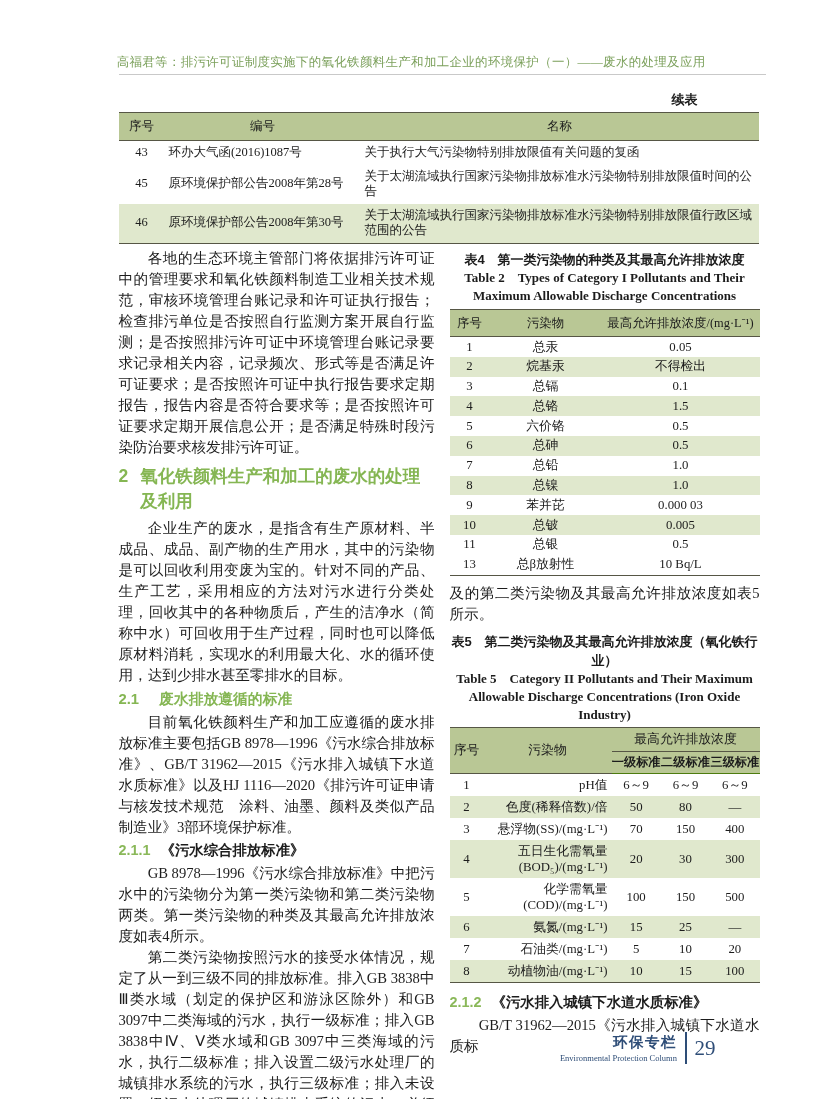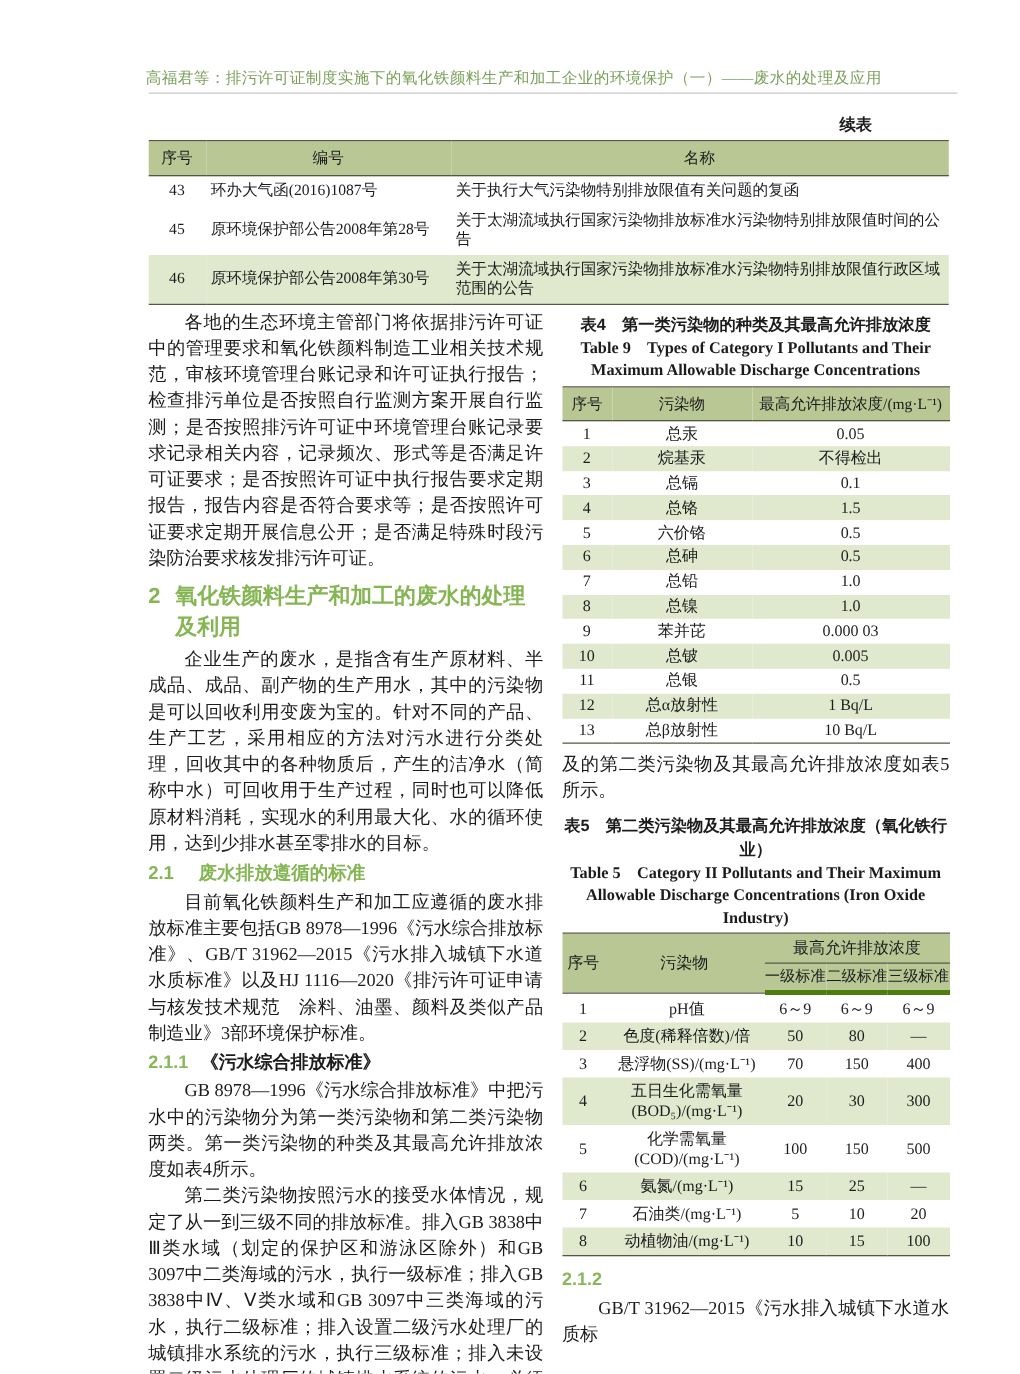--- a/index.html
+++ b/index.html
@@ -59,23 +59,23 @@
   .t4 .c1 { width:40px; } .t4 .c2 { width:112px; } .t4 .c3 { width:158px; }
 
   
   .t5 { width:310px; margin-top:3px; font-size:12.8px;
         border-top:1.5px solid #565645; border-bottom:1.5px solid #565645; }
   .t5 thead { background:#b9c795; }
   .t5 thead th { font-weight:normal; }
   .t5 .c1 { width:34px; } .t5 .c2 { width:128px; }
   .t5 th[rowspan] { border-bottom:1px solid #565645; }
   .t5 .cspan { border-bottom:1px solid #565645; padding:3px 0; }
-  .t5 tr.hsub th { padding:2px 0; font-size:12.2px; white-space:nowrap; border-bottom:4px solid #4d7c0f; }
+  .t5 tr.hsub th { padding:2px 0; font-size:12.2px; white-space:nowrap; border-bottom:1px solid #4d7c0f;font-weight:bold; }
   .t5 td { text-align:center; padding:3px 0; line-height:16px; vertical-align:middle; }
-  .t5 td.pname { text-align:center; padding-left:8px; padding-right:4px; }
+  .t5 td.pname { text-align:right; padding-left:8px; padding-right:4px; }
 
   .rc-gap { height:7px; }
   .rc-text { font-size:14.6px; line-height:21px; text-align:justify; }
 
   
   .footer { position:absolute; top:1032px; right:70px; display:flex; align-items:center; gap:8px; color:#2e4d77; }
   .footer-textblock { text-align:right; }
   .footer-cn { font-family:"Liberation Sans",sans-serif; font-weight:bold; font-size:14.5px; letter-spacing:1.5px; }
   .footer-en { font-family:"Liberation Serif",serif; font-size:8.5px; margin-top:1px; }
   .footer-divider { width:1.5px; height:32px; background:#2e4d77; }
@@ -139,21 +139,21 @@
       <span class="ttl">《污水综合排放标准》</span>
     </div>
 
     <p class="body-p">GB 8978—1996《污水综合排放标准》中把污水中的污染物分为第一类污染物和第二类污染物两类。第一类污染物的种类及其最高允许排放浓度如表4所示。</p>
     <p class="body-p">第二类污染物按照污水的接受水体情况，规定了从一到三级不同的排放标准。排入GB 3838中Ⅲ类水域（划定的保护区和游泳区除外）和GB 3097中二类海域的污水，执行一级标准；排入GB 3838中Ⅳ、Ⅴ类水域和GB 3097中三类海域的污水，执行二级标准；排入设置二级污水处理厂的城镇排水系统的污水，执行三级标准；排入未设置二级污水处理厂的城镇排水系统的污水，必须根据排水系统出水受纳水域的功能要求，分别执行一级标准和二级标准的规定。氧化铁生产企业涉</p>
   </div>
 
   <div class="right-col">
 
     <div class="caption-cn">表4　第一类污染物的种类及其最高允许排放浓度</div>
-    <div class="caption-en">Table 9　Types of Category I Pollutants and Their</div>
+    <div class="caption-en">Table 2　Types of Category I Pollutants and Their</div>
     <div class="caption-en">Maximum Allowable Discharge Concentrations</div>
 
     <table class="t4">
       <thead>
         <tr class="hdr">
           <th class="c1">序号</th>
           <th class="c2">污染物</th>
           <th class="c3">最高允许排放浓度/(mg·L⁻¹)</th>
         </tr>
       </thead>
@@ -206,25 +206,20 @@
         <tr class="alt">
           <td>10</td>
           <td>总铍</td>
           <td>0.005</td>
         </tr>
         <tr>
           <td>11</td>
           <td>总银</td>
           <td>0.5</td>
         </tr>
-        <tr class="alt">
-          <td>12</td>
-          <td>总α放射性</td>
-          <td>1 Bq/L</td>
-        </tr>
         <tr>
           <td>13</td>
           <td>总β放射性</td>
           <td>10 Bq/L</td>
         </tr>
       </tbody>
     </table>
 
     <div class="rc-gap"></div>
     <p class="rc-text">及的第二类污染物及其最高允许排放浓度如表5所示。</p>
@@ -304,19 +299,28 @@
           <td>15</td>
           <td>100</td>
         </tr>
       </tbody>
     </table>
 
     <div class="rc-gap"></div>
 
     <div class="h4">
       <span class="num">2.1.2</span>
+      <span class="ttl">《污水排入城镇下水道水质标准》</span>
     </div>
 
     <p class="body-p">GB/T 31962—2015《污水排入城镇下水道水质标</p>
   </div>
 
+  <div class="footer">
+    <div class="footer-textblock">
+      <div class="footer-cn">环保专栏</div>
+      <div class="footer-en">Environmental Protection Column</div>
+    </div>
+    <div class="footer-divider"></div>
+    <div class="footer-page">29</div>
+  </div>
 
 </div>
 
 </body></html>

